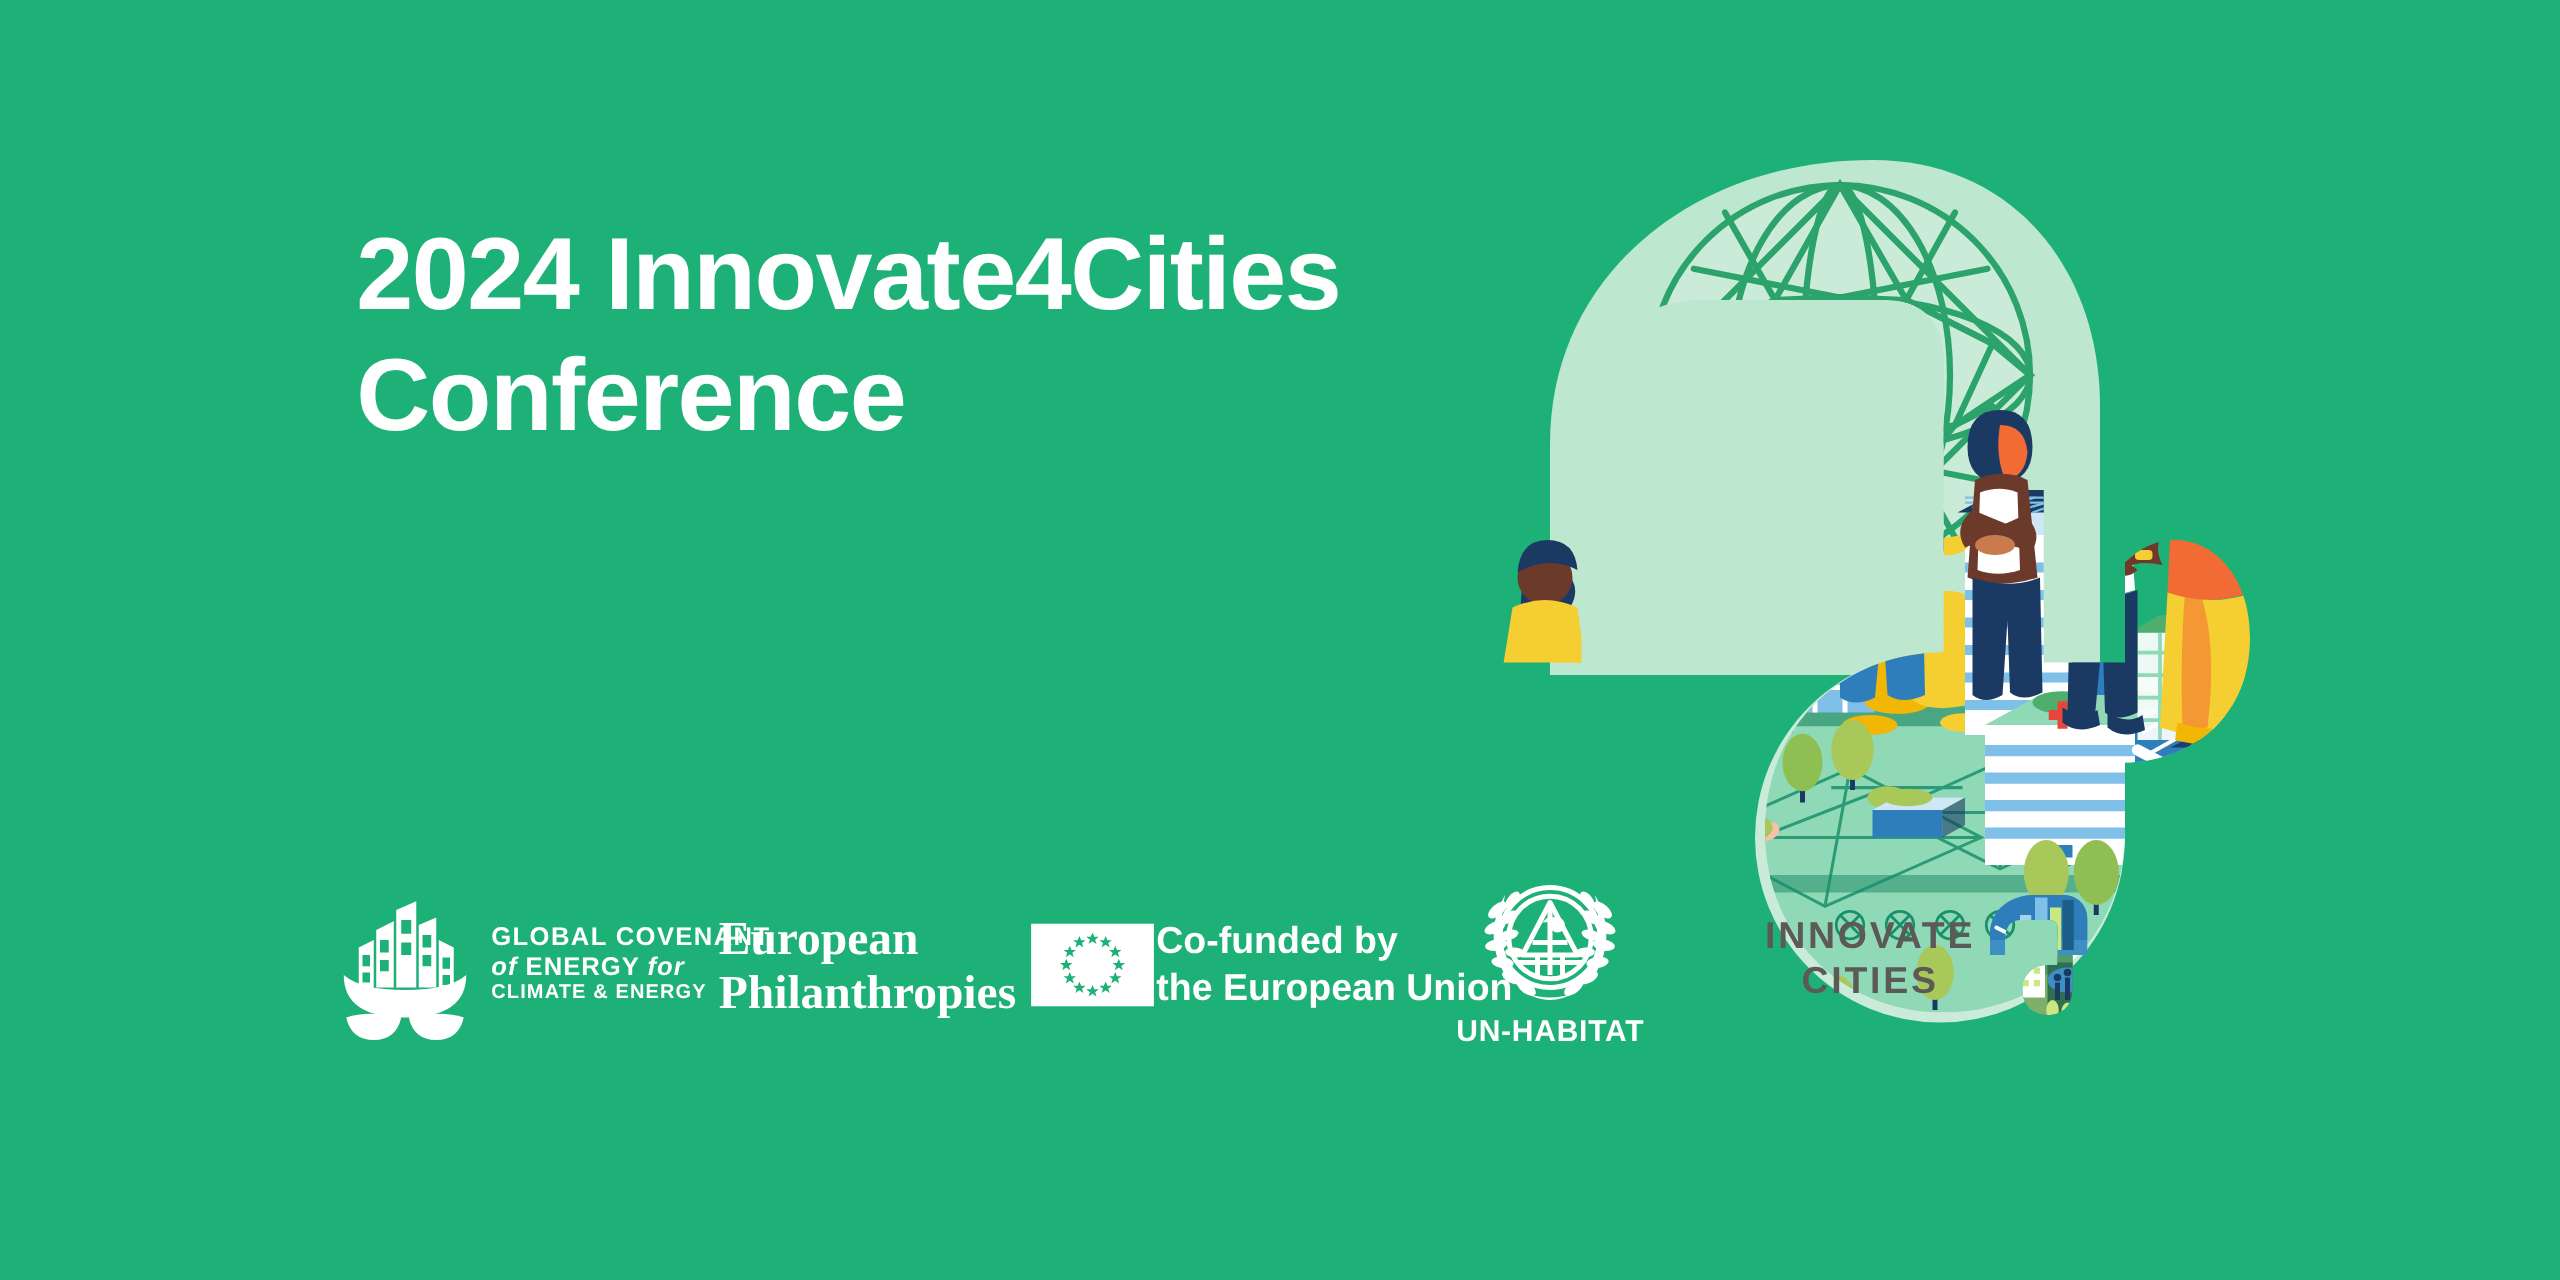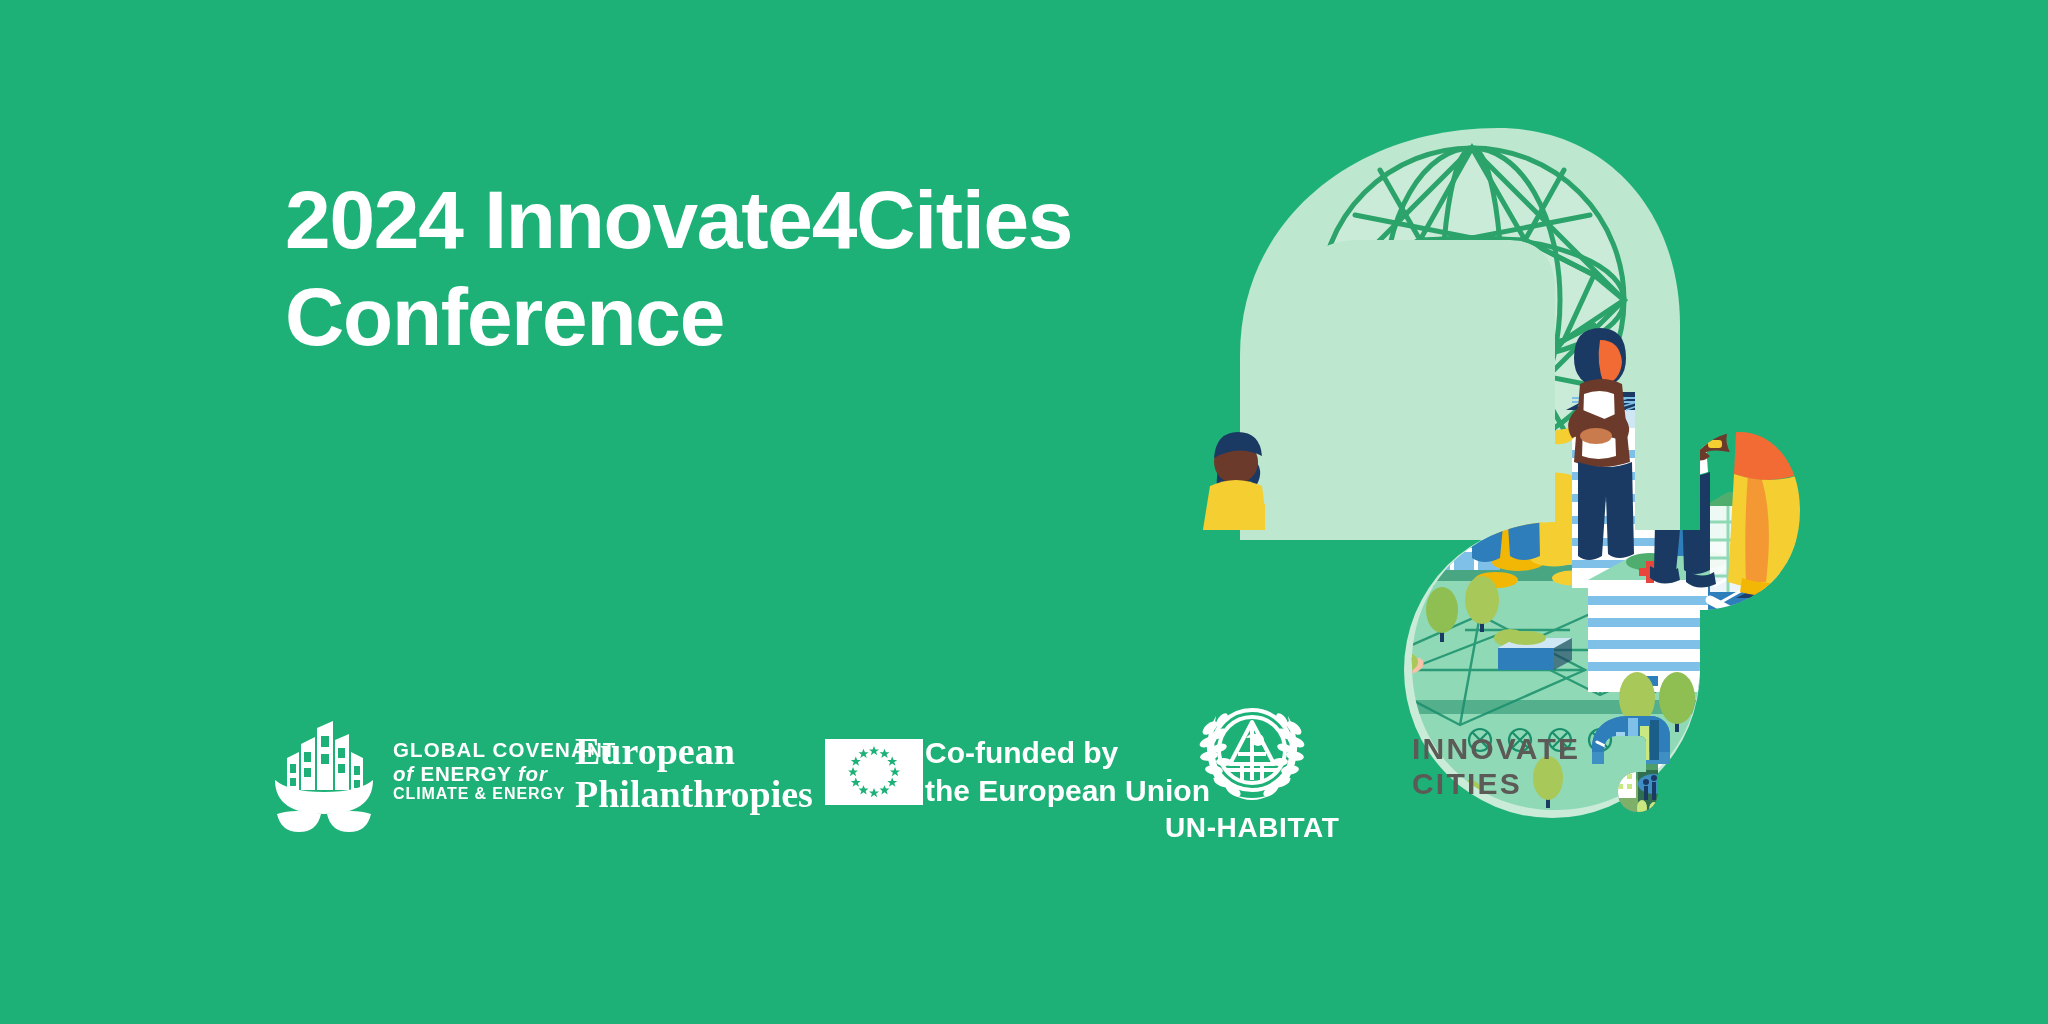--- a/index.html
+++ b/index.html
@@ -62,35 +62,35 @@
     width:98px;height:66px;background:#fff;position:relative;flex:0 0 auto;
   }
   .eu-text{
     margin-left:2px;color:#fff;font-size:30px;font-weight:700;
     line-height:1.26;white-space:pre-line;
   }
 
   
   #logo-unh{left:900px;top:0px;flex-direction:column;}
   .unh-label{
-    color:#fff;font-size:28px;font-weight:700;letter-spacing:.6px;margin-top:2px;
+    color:#fff;font-size:24px;font-weight:700;letter-spacing:.6px;margin-top:2px;
   }
 
   
   #illustration{position:absolute;left:1180px;top:110px;width:640px;height:760px;}
   #illustration svg{display:block;width:100%;height:100%;}
 
   
   #logo-i4c{
     position:absolute;left:1412px;top:712px;
     display:flex;align-items:center;
   }
   .i4c-words{
     color:#5C5A57;font-size:30px;font-weight:700;letter-spacing:2.2px;
-    line-height:1.18;text-align:left;white-space:pre-line;
+    line-height:1.18;text-align:center;white-space:pre-line;
   }
   .i4c-four{margin-left:8px;}
 </style>
 </head>
 <body>
 
 <div id="banner">
 
   <div class="title">2024 Innovate4Cities
 Conference</div>

